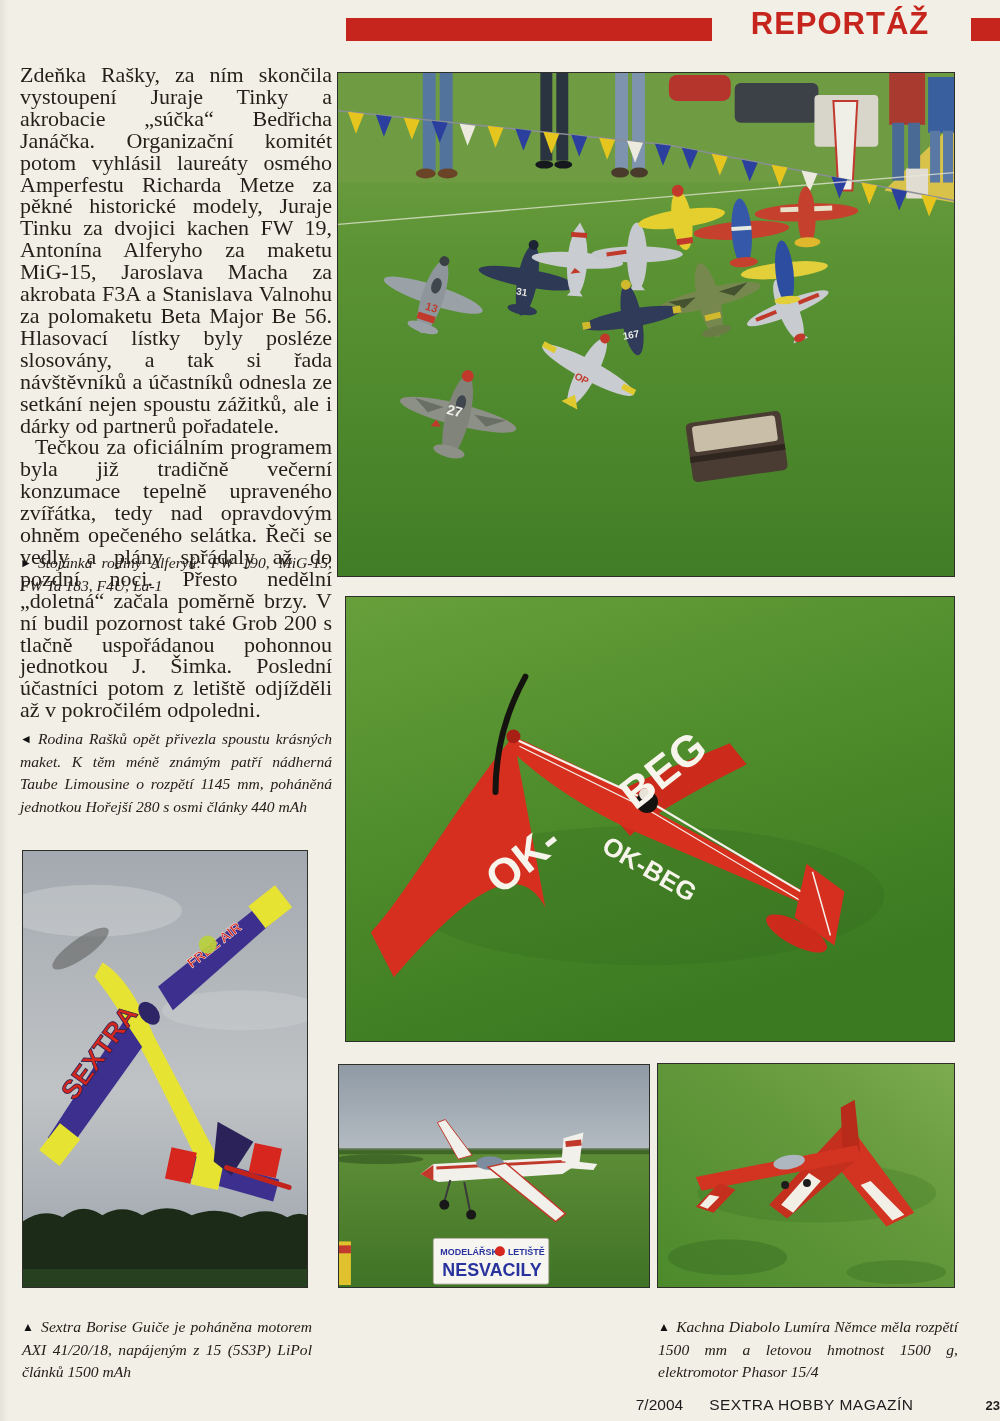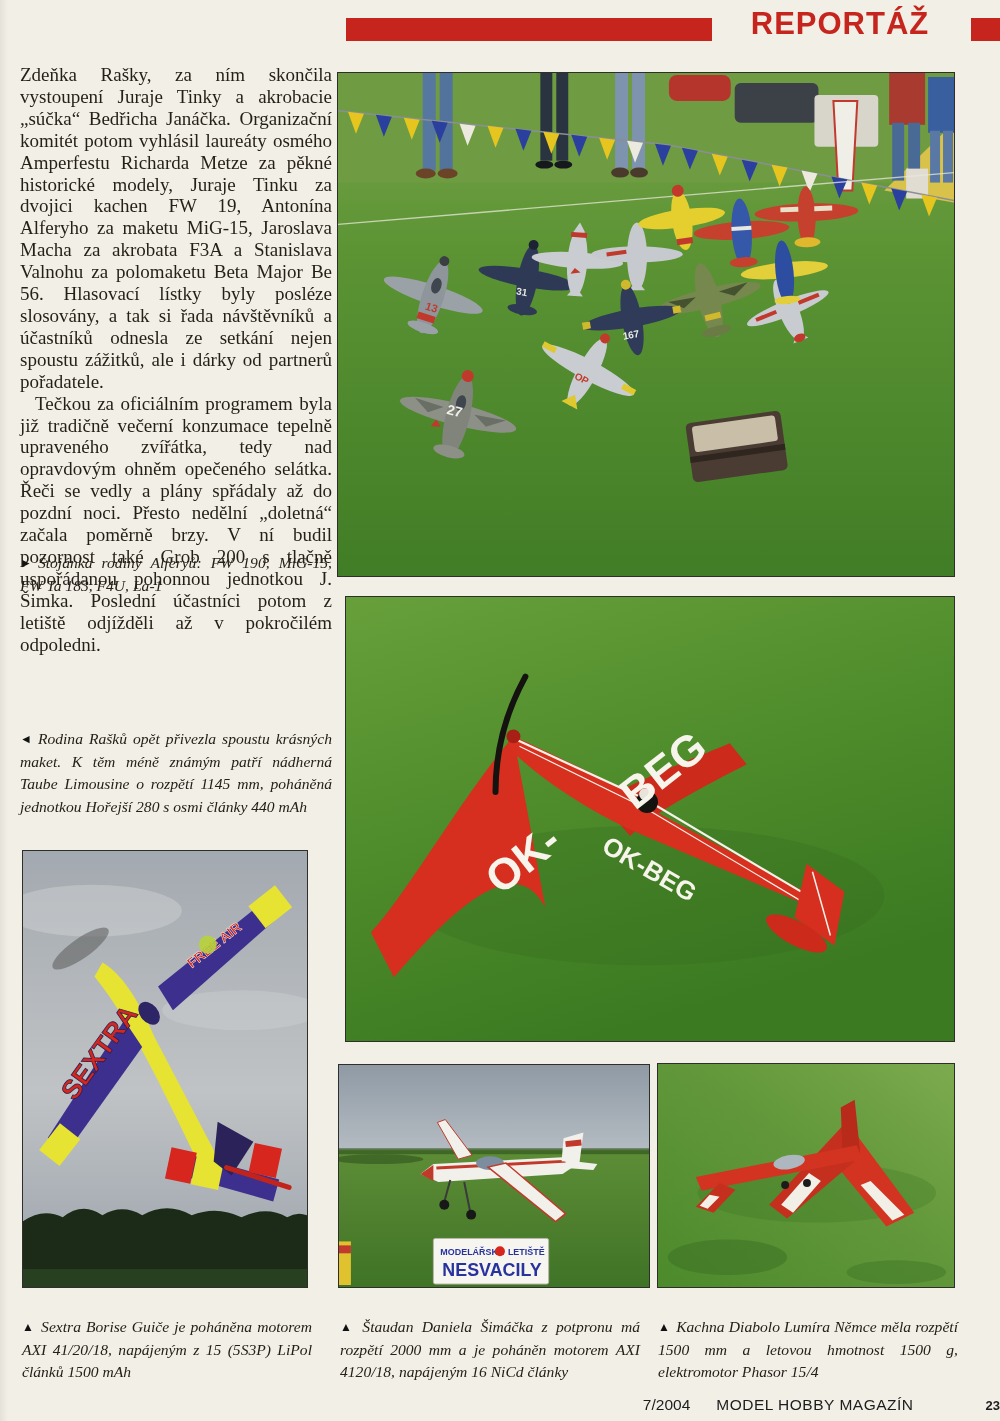--- a/index.html
+++ b/index.html
@@ -8,21 +8,21 @@
   .page::after{content:"";position:absolute;left:0;top:0;width:8px;height:100%;
         background:linear-gradient(90deg,rgba(0,0,0,.06),rgba(0,0,0,0));pointer-events:none;}
   
   .hdr-bar{position:absolute;left:346px;top:18px;width:366px;height:23px;}
   .hdr-block{position:absolute;left:971px;top:18px;width:29px;height:23px;}
   .hdr-title{position:absolute;left:714px;top:6px;width:252px;text-align:center;
         font-family:"Liberation Sans", sans-serif;font-weight:bold;font-size:31px;
         letter-spacing:1px;margin:0;}
   
   .body-col{position:absolute;left:20px;top:64px;width:312px;
-        font-size:19px;line-height:21.9px;text-align:justify;}
+        font-size:22px;line-height:21.9px;text-align:justify;}
   .body-col p{margin:0;}
   .body-col p.indent{text-indent:15px;}
   
   .cap{position:absolute;font-style:italic;font-size:15.6px;line-height:22.4px;
         text-align:justify;color:#25201a;}
   .cap .mk{font-style:normal;font-size:12px;position:relative;top:-1px;margin-right:6px;color:#111;}
   
   .photo{position:absolute;border:1px solid #2e2e2a;box-sizing:border-box;background:#6c9a40;}
   .photo svg{display:block;width:100%;height:100%;}
   
@@ -359,26 +359,23 @@
         <polygon points="52,132 42,143 50,146 62,134" fill="#f2efe6"></polygon>
         <circle cx="128" cy="122" r="4" fill="#1c1c1c"></circle>
           <circle cx="150" cy="120" r="4" fill="#1c1c1c"></circle>
       </g>
     </svg>
   </div>
 
   <p class="cap" style="left:22px;top:1300px;width:290px">
     <span class="mk">▲</span><span>Sextra Borise Guiče je poháněna motorem AXI 41/20/18, napájeným z 15 (5S3P) LiPol článků 1500 mAh</span>
   </p>
-  <p class="cap" style="left:340px;top:1300px;width:300px">
-    <span class="mk">▲</span><span>Štaudan Daniela Šimáčka z potpronu má rozpětí 2000 mm a je poháněn motorem AXI 4120/18, napájeným 16 NiCd články</span>
-  </p>
   <p class="cap" style="left:658px;top:1300px;width:300px">
     <span class="mk">▲</span><span>Kachna Diabolo Lumíra Němce měla rozpětí 1500 mm a letovou hmotnost 1500 g, elektromotor Phasor 15/4</span>
   </p>
 
   <div class="footer">
     <span class="iss">7/2004</span>
-    <span class="mag">MODEL HOBBY MAGAZÍN</span>
+    <span class="mag">SEXTRA HOBBY MAGAZÍN</span>
     <span class="pg">23</span>
   </div>
 
 </div>
 
 </body></html>

